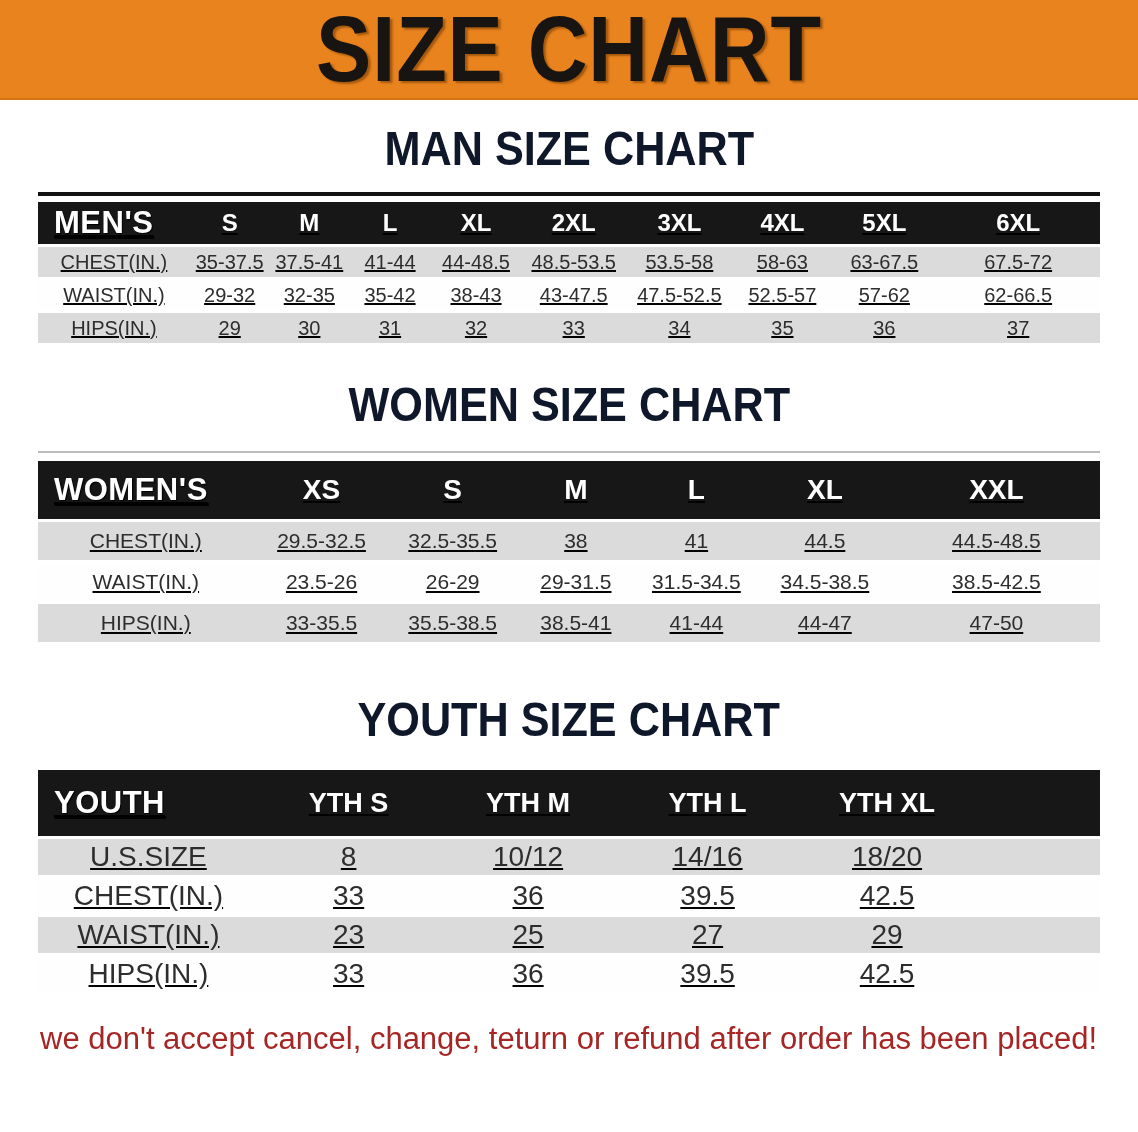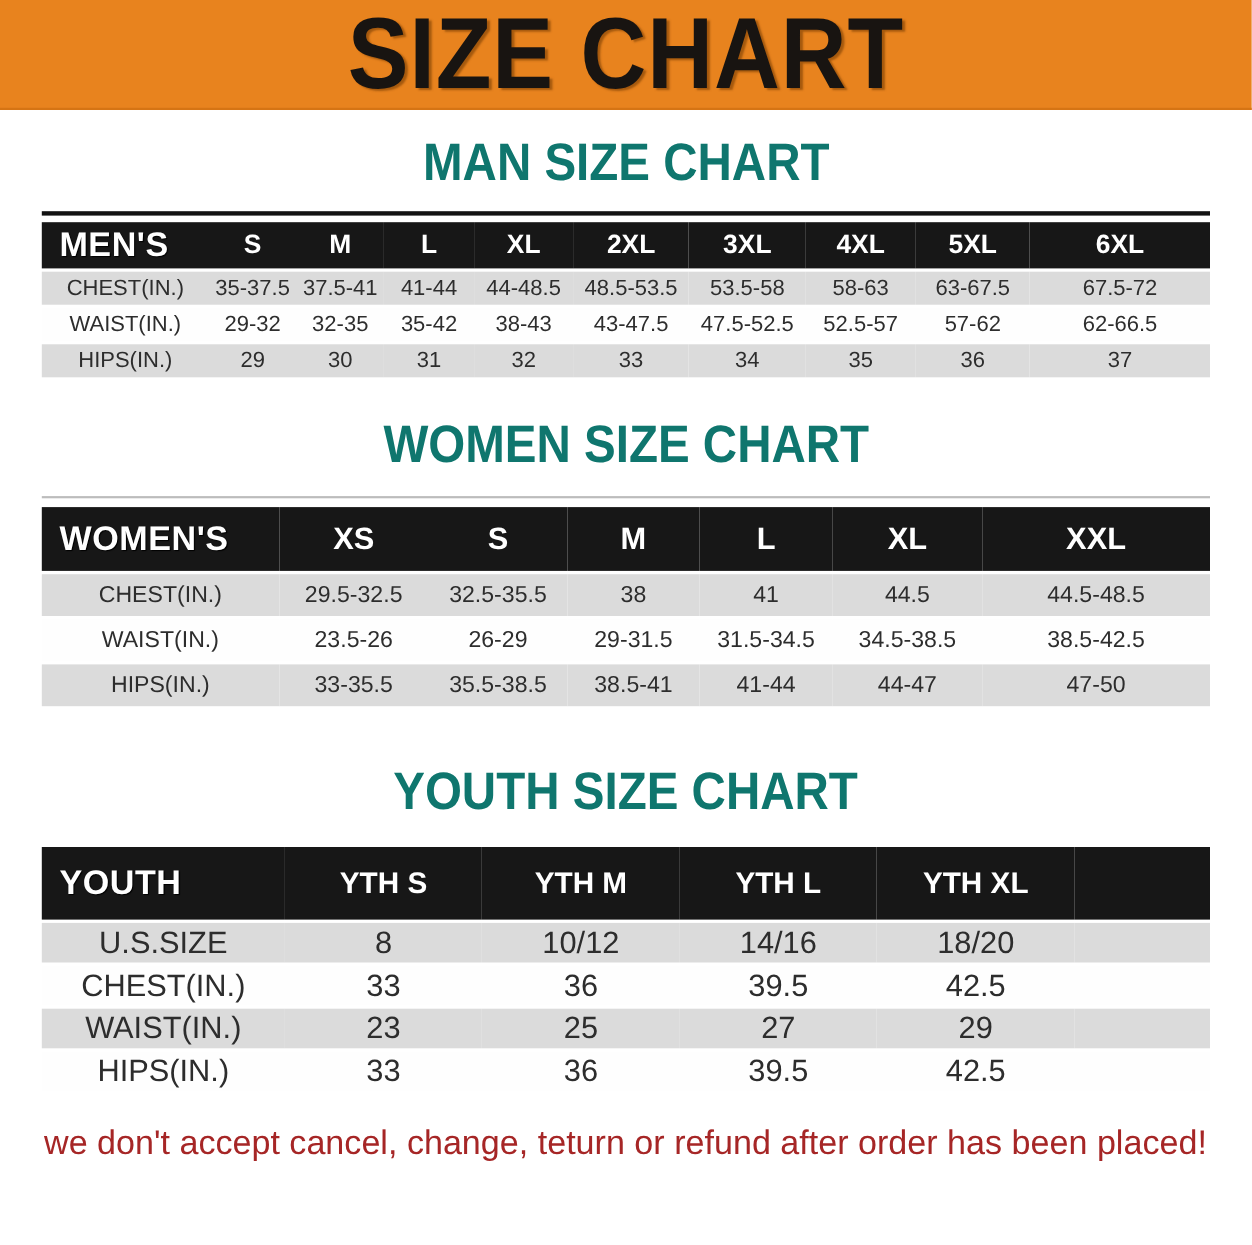--- a/index.html
+++ b/index.html
@@ -7,33 +7,33 @@
     font-family:"Liberation Sans", sans-serif; overflow:hidden; }
 
   .banner { height:100px; background:#E8831E; display:flex; align-items:center;
     justify-content:center; border-bottom:2px solid #d57414; }
   .banner-title { font-size:92px; font-weight:800; line-height:1; color:#181411;
     letter-spacing:1px; display:inline-block; transform:scaleX(0.9);
     text-shadow:3px 2px 2px rgba(110,55,0,0.55); }
 
   .content { padding:0 38px; }
 
-  .section-heading { text-align:center; font-weight:800; color:#0f766e; }
+  .section-heading { text-align:center; font-weight:800; color:#0f172a; }
   .section-heading .cond { display:inline-block; transform:scaleX(0.9);
     font-size:48px; letter-spacing:0; line-height:1.05; }
   .heading-man   { margin-top:24px; }
   .heading-women { margin-top:34px; }
   .heading-youth { margin-top:50px; }
 
   .table-wrap { margin-top:18px; }
   .toprule-dark  { height:4px; background:#121212; margin-bottom:3px; }
   .toprule-light { height:2px; background:#bcbcbc; margin-bottom:5px; }
 
   table.size-table { width:100%; border-collapse:separate; border-spacing:0 3px;
-    table-layout:fixed; }
+    table-layout:fixed;text-decoration:underline; }
   table.size-table th { background:#171717; color:#ffffff; text-align:center;
     font-weight:700; overflow:hidden; white-space:nowrap; }
   table.size-table th.corner { text-align:left; padding-left:16px; font-size:31px;
     letter-spacing:0.5px; text-shadow:1px 1px 1px #000; }
   table.size-table td { text-align:center; color:#2d2d2d; overflow:hidden;
     white-space:nowrap; }
   td.row-label { color:#1c1c1c; }
   tr.band-gray  td { background:#DBDBDB; }
   tr.band-white td { background:#FEFEFE; }
 

